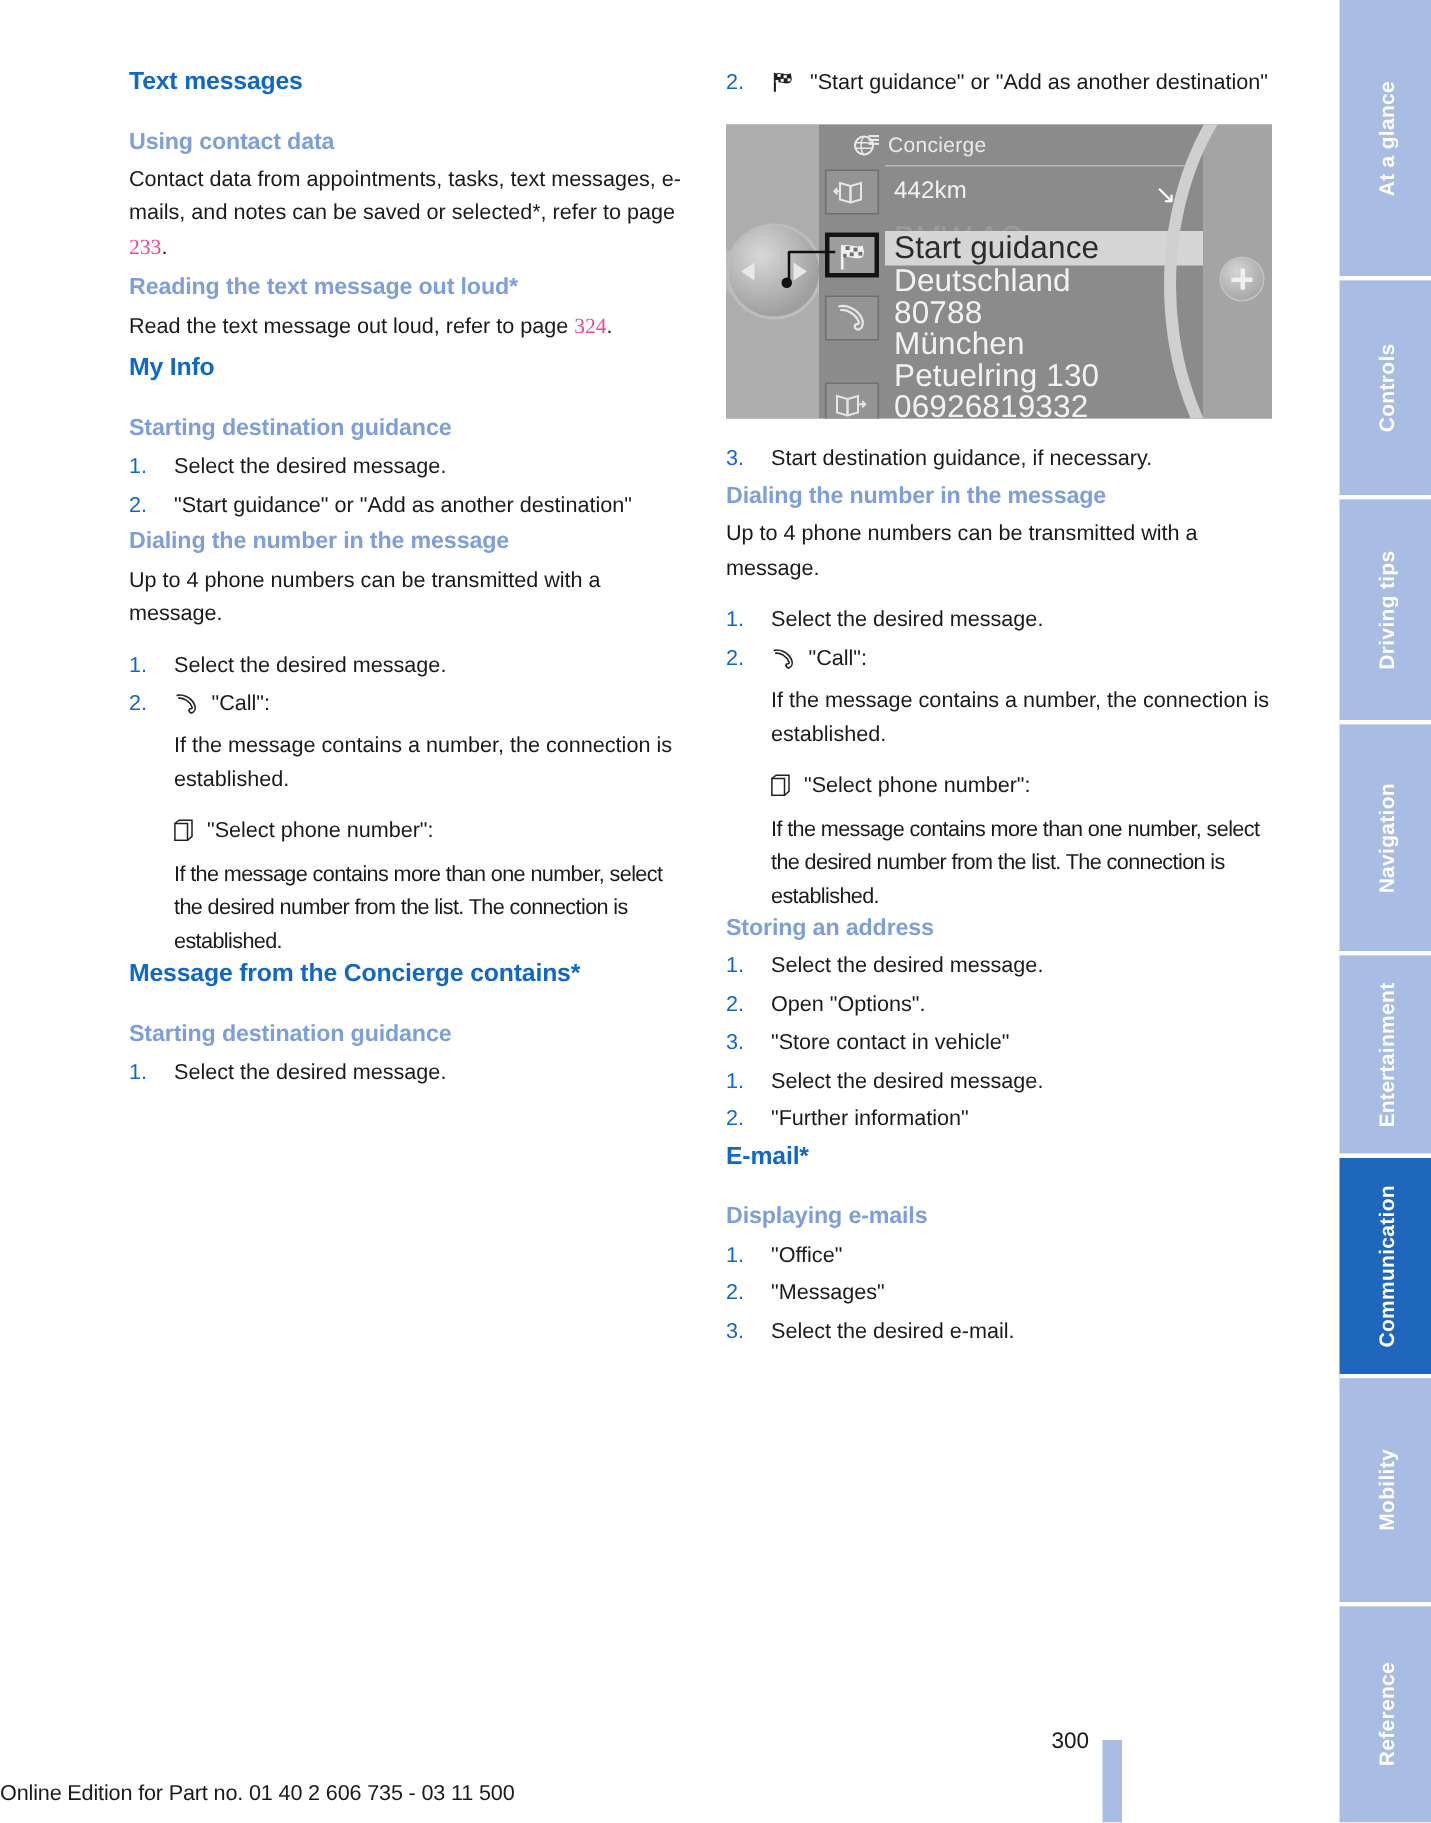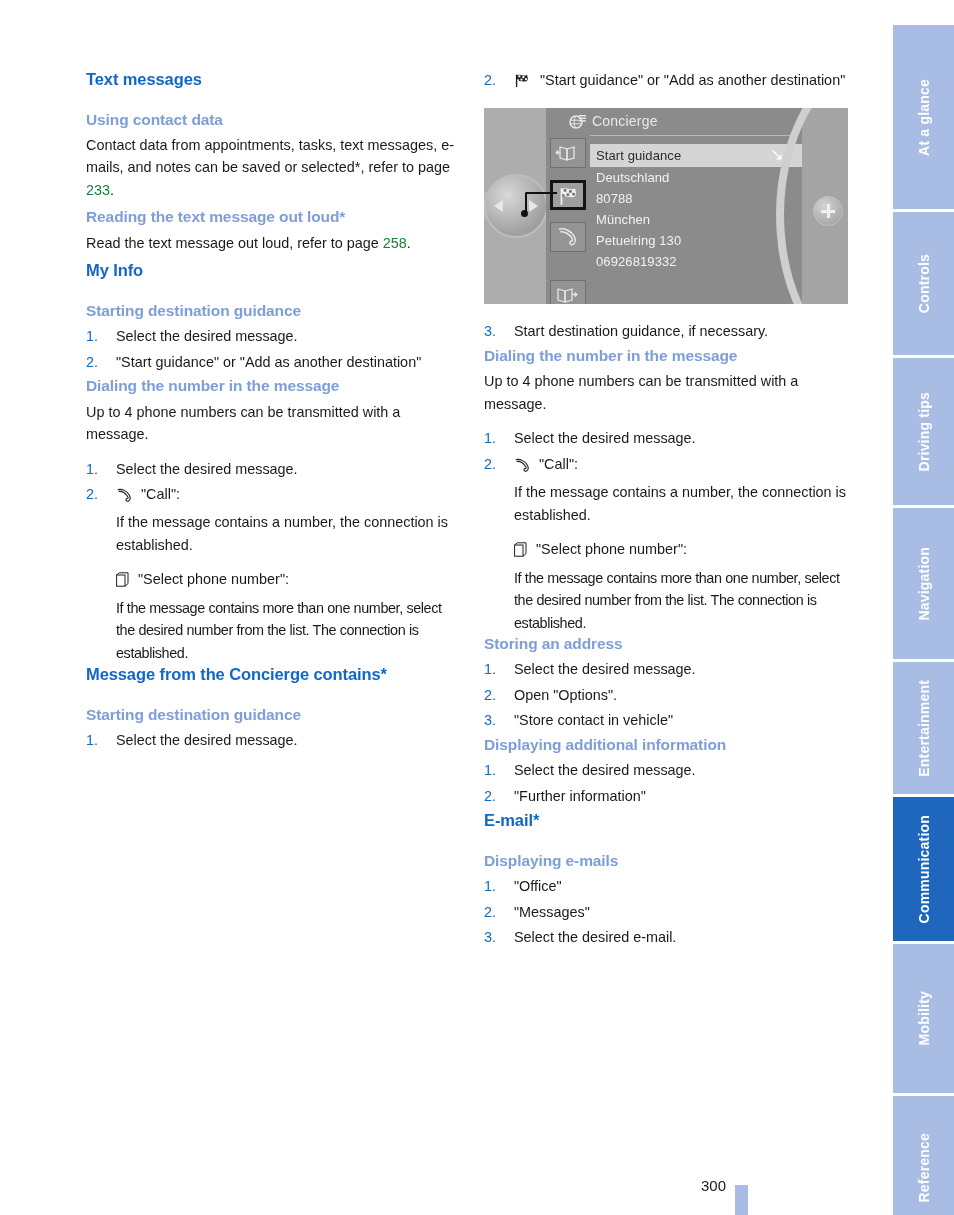--- a/index.html
+++ b/index.html
@@ -13,21 +13,20 @@
     position: relative;
     font-family: "Liberation Sans", sans-serif;
     overflow: hidden;
   }
 
   
   .page {
     position: absolute;
     inset: 0;
     background: #ffffff;
-    margin-top: 25px;
   }
 
   
   .col {
     position: absolute;
     top: 44px;
     width: 372px;
   }
   .col-left  { left: 86px; }
   .col-right { left: 484px; }
@@ -53,21 +52,22 @@
   .sp-before-sub  { margin-top: 24px; }
 
   p.body-text {
     font-size: 14.4px;
     color: #1a1a1a;
     margin: 0 0 6px 0;
     line-height: 1.56;
   }
 
   .link-ref {
-    color: #15803d;
+    color: #ec4899;
+    font-family: Liberation Serif, serif;
   }
 
   
   ol.steps {
     list-style: none;
     margin: 2px 0 0 0;
     padding: 0;
   }
   ol.steps > li {
     position: relative;
@@ -250,21 +250,21 @@
     background: #9e9e9e;
   }
 
   .list-area {
     position: absolute;
     left: 44px; top: 30px;
     right: 4px; bottom: 0;
     color: #f2f2f2;
   }
   .li-row {
-    font-size: 13px;
+    font-size: 21px;
     line-height: 21px;
     padding-left: 6px;
     letter-spacing: 0.1px;
   }
   .li-row.km { font-size: 16px; padding-top: 4px; padding-bottom: 10px; }
   .li-row.ghost { color: #9b9b9b; height: 6px; overflow: hidden; }
   .li-row.highlight {
     background: #d5d5d5;
     color: #2b2b2b;
     width: 228px;
@@ -359,21 +359,21 @@
 <div class="page">
 
   <div class="col col-left">
 
     <h1 class="h-main">Text messages</h1>
 
     <h2 class="h-sub">Using contact data</h2>
     <p class="body-text"><span>Contact data from appointments, tasks, text messages, e-mails, and notes can be saved or selected*, refer to page </span><span class="link-ref">233</span><span>.</span></p>
 
     <h2 class="h-sub sp-before-sub">Reading the text message out loud*</h2>
-    <p class="body-text"><span>Read the text message out loud, refer to page </span><span class="link-ref">258</span><span>.</span></p>
+    <p class="body-text"><span>Read the text message out loud, refer to page </span><span class="link-ref">324</span><span>.</span></p>
 
     <h1 class="h-main sp-before-main">My Info</h1>
 
     <h2 class="h-sub">Starting destination guidance</h2>
     <ol class="steps">
       <li>
         <span class="num">1.</span>
         <span>Select the desired message.</span>
       </li>
       <li>
@@ -496,20 +496,21 @@
             <svg width="26" height="18" viewBox="0 0 26 18" style="position:absolute;left:4px;top:5px">
               <path d="M3 3 L10 5 L10 16 L3 14 Z M10 5 L17 3 L17 14 L10 16 Z" fill="none" stroke="#e6e6e6" stroke-width="1.3"></path>
               <path d="M10 5 L10 16" stroke="#e6e6e6" stroke-width="1.3"></path>
               <path d="M17.5 8.5 L21.5 8.5 M19.8 6.5 L21.8 8.5 L19.8 10.5" fill="none" stroke="#e6e6e6" stroke-width="1.3"></path>
             </svg>
           </div>
         </div>
 
         <div class="list-area">
           <div class="scroll-arrow">↘</div>
+          <div class="li-row km">442km</div>
           <div class="li-row ghost">BMW AG</div>
           <div class="li-row highlight">Start guidance</div>
           <div class="li-row">Deutschland</div>
           <div class="li-row">80788</div>
           <div class="li-row">München</div>
           <div class="li-row">Petuelring 130</div>
           <div class="li-row">06926819332</div>
         </div>
       </div>
 
@@ -566,21 +567,20 @@
       <li>
         <span class="num">2.</span>
         <span>Open "Options".</span>
       </li>
       <li>
         <span class="num">3.</span>
         <span>"Store contact in vehicle"</span>
       </li>
     </ol>
 
-    <h2 class="h-sub sp-before-sub">Displaying additional information</h2>
     <ol class="steps">
       <li>
         <span class="num">1.</span>
         <span>Select the desired message.</span>
       </li>
       <li>
         <span class="num">2.</span>
         <span>"Further information"</span>
       </li>
     </ol>

